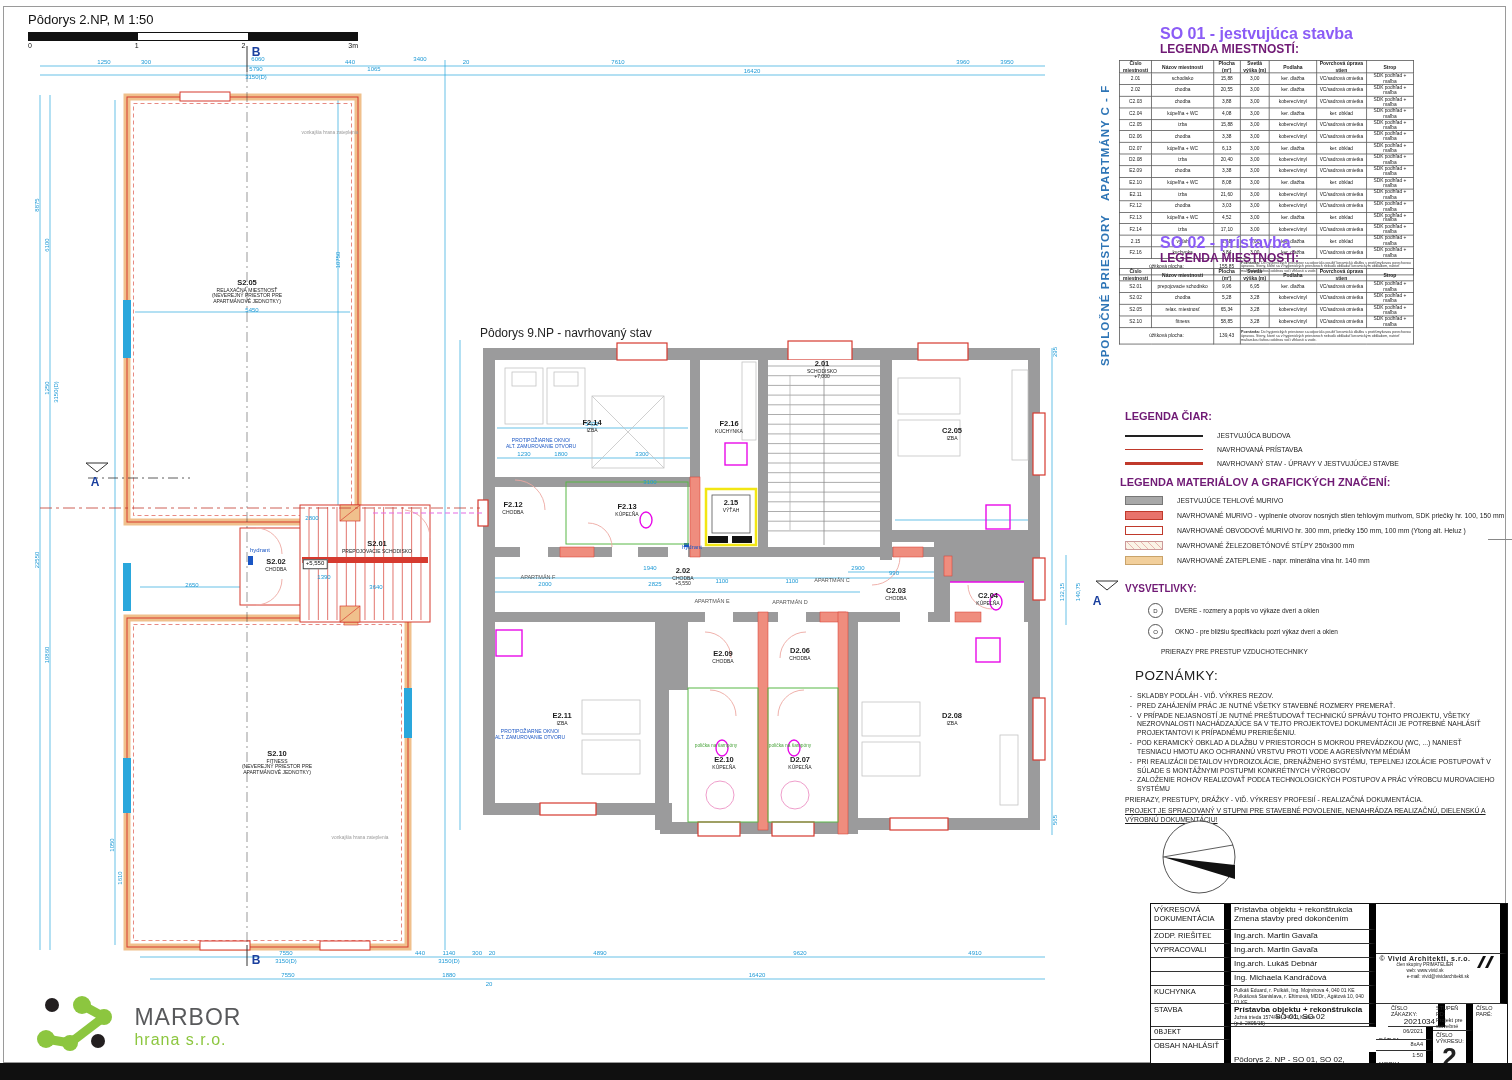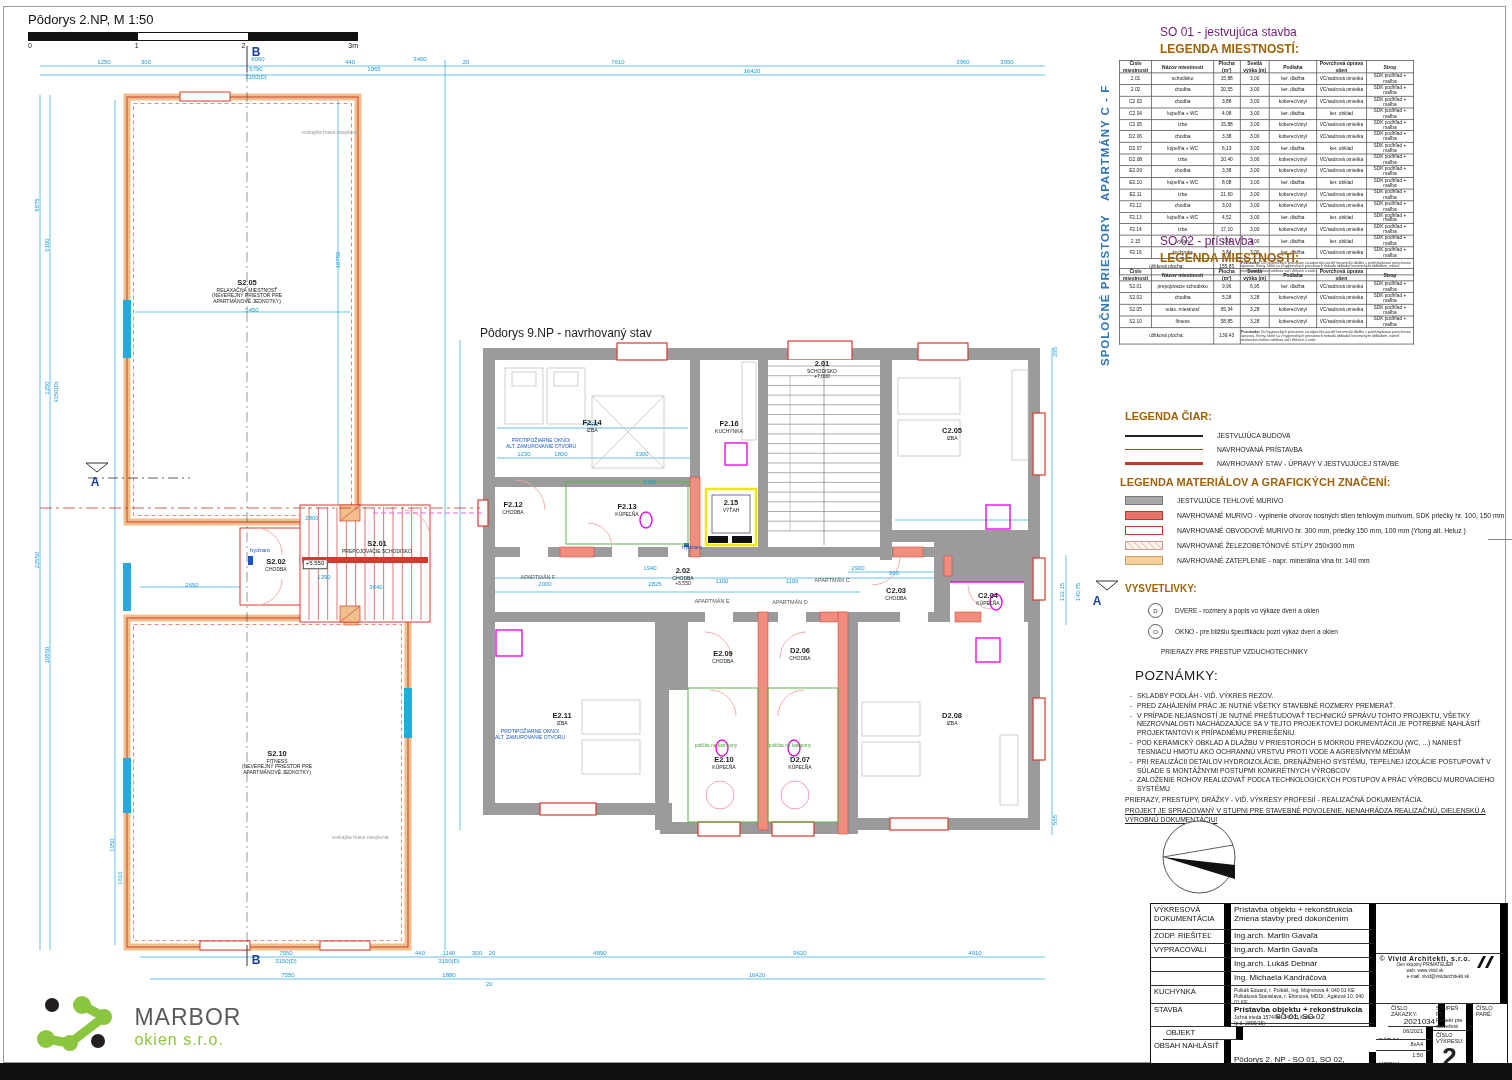--- a/index.html
+++ b/index.html
@@ -24,22 +24,22 @@
   .room .sb{font-size:5px;}
   .lbl{position:absolute;transform:translate(-50%,-50%);white-space:nowrap;text-align:center;line-height:1.25;}
   .lbl.hydrant{color:#1a56c4;font-size:6px;}
   .lbl.bluenote{color:#1a56c4;font-size:5px;}
   .lbl.greennote{color:#4aa43c;font-size:4.8px;}
   .lbl.graynote{color:#9a9a9a;font-size:4.8px;}
   .lbl.apt{color:#555;font-size:5.5px;}
   .lbl.level{color:#111;font-size:6px;border:0.5px solid #444;background:#fff;padding:0 2px;}
   .lbl.secmark{color:#1a3f9e;font-size:12px;font-weight:bold;}
   
-  .rp-head-blue{position:absolute;font-size:12px;color:#701a75;font-weight:400;}
-  .rp-head-black{position:absolute;font-size:12px;color:#a16207;font-weight:600;}
+  .rp-head-blue{position:absolute;font-size:16px;color:#8b5cf6;font-weight:700;}
+  .rp-head-black{position:absolute;font-size:12px;color:#701a75;font-weight:600;}
   .sidelabel{position:absolute;color:#2e75b6;font-size:11.5px;font-weight:bold;letter-spacing:1px;transform:rotate(-90deg);transform-origin:center;white-space:nowrap;}
   .tscale{position:absolute;width:378px;transform:scale(0.78);transform-origin:0 0;}
   table.leg{width:100%;border-collapse:collapse;}
   table.leg th,table.leg td{border:1px solid #555;font-size:6.2px;padding:0 1px;text-align:center;line-height:1.12;color:#222;}
   table.leg th{font-size:6.4px;font-weight:bold;height:15px;}
   table.leg td{height:9px;}
   table.leg td.note{font-size:4.6px;text-align:left;line-height:1.1;color:#333;}
   .legline-row,.legmat-row{position:relative;display:flex;align-items:center;margin-bottom:7px;}
   .legline-row .sw{width:78px;margin-right:14px;flex:none;}
   .legline-row .t,.legmat-row .t{font-size:6.8px;color:#222;}
@@ -825,21 +825,21 @@
   <div class="cell tiny" style="left:80px;top:82px;width:145px;height:18px;">
     <div>Pulkáš Eduard, r. Pulkáš, Ing. Mojmírova 4, 040 01 KE</div>
     <div>Pulkášová Stanislava, r. Eftimová, MDDr., Agátová 10, 040 01 KE</div>
   </div>
   <div class="cell lab" style="left:0;top:100px;width:80px;height:23px;">STAVBA</div>
   <div class="cell" style="left:80px;top:100px;width:145px;height:23px;">
     <div class="val" style="font-weight:bold;">Prístavba objektu + rekonštrukcia</div>
     <div class="tiny">Južná trieda 1574/44, 040 01 Košice</div>
     <div class="tiny">(p.č. 2805/15)</div>
   </div>
-  <div class="cell lab" style="left:12px;top:123px;width:80px;height:13px;">OBJEKT</div>
+  <div class="cell lab" style="left:0;top:123px;width:80px;height:13px;font-family:Liberation Mono, monospace;">OBJEKT</div>
   <div class="cell val" style="left:80px;top:107px;width:145px;height:13px;text-align:center;">SO 01, SO 02</div>
   <div class="cell lab" style="left:0;top:136px;width:80px;height:23px;border-bottom:none;">OBSAH NAHLÁSIŤ</div>
   <div class="cell val" style="left:80px;top:148px;width:145px;height:23px;border-bottom:none;display:flex;align-items:center;">Pôdorys 2. NP - SO 01, SO 02, návrh</div>
 
   <div class="cell" style="left:225px;top:0;width:131px;height:50px;"></div>
   <div class="cell firm" style="left:225px;top:50px;width:131px;height:50px;">
     <svg width="26" height="14" viewBox="0 0 26 14" style="float:right">
       <polygon points="6,13 12,1 15,1 9,13" fill="#111"></polygon>
         <polygon points="14,13 20,1 23,1 17,13" fill="#111"></polygon>
     </svg>
@@ -884,17 +884,17 @@
     <line x1="22" y1="46" x2="46" y2="50" stroke="#8cc63f" stroke-width="9"></line>
     <circle cx="28" cy="12" r="7" fill="#231f20"></circle>
     <circle cx="58" cy="12" r="9" fill="#8cc63f"></circle>
     <circle cx="80" cy="24" r="8" fill="#8cc63f"></circle>
     <circle cx="22" cy="46" r="9" fill="#8cc63f"></circle>
     <circle cx="46" cy="50" r="8" fill="#8cc63f"></circle>
     <circle cx="74" cy="48" r="7" fill="#231f20"></circle>
   </svg>
   <span style="display:inline-block;vertical-align:middle;margin-left:16px;">
     <div class="txt1">MARBOR</div>
-    <div class="txt2">okien s.r.o.</div>
+    <div class="txt2">hrana s.r.o.</div>
   </span>
 </div>
 
 <div class="bottombar"></div>
 
 </body></html>

